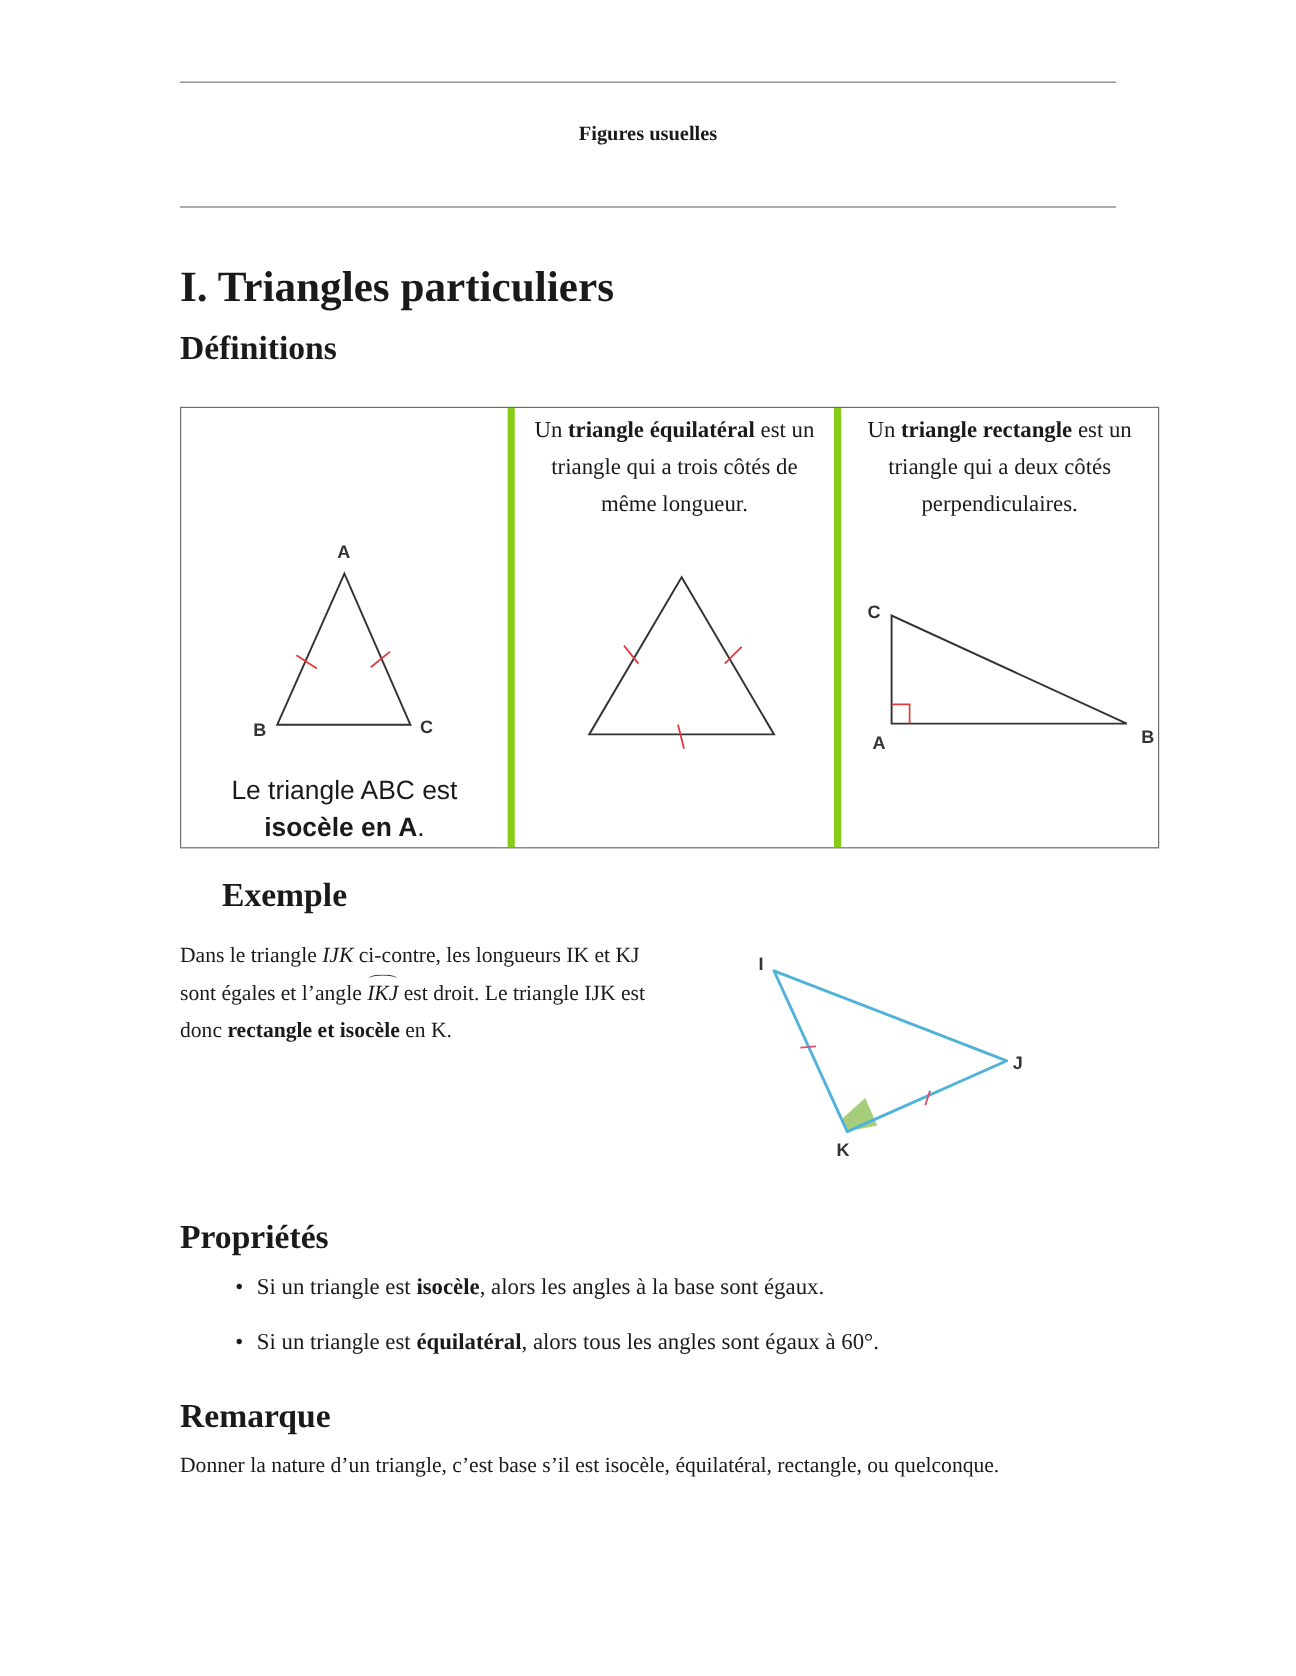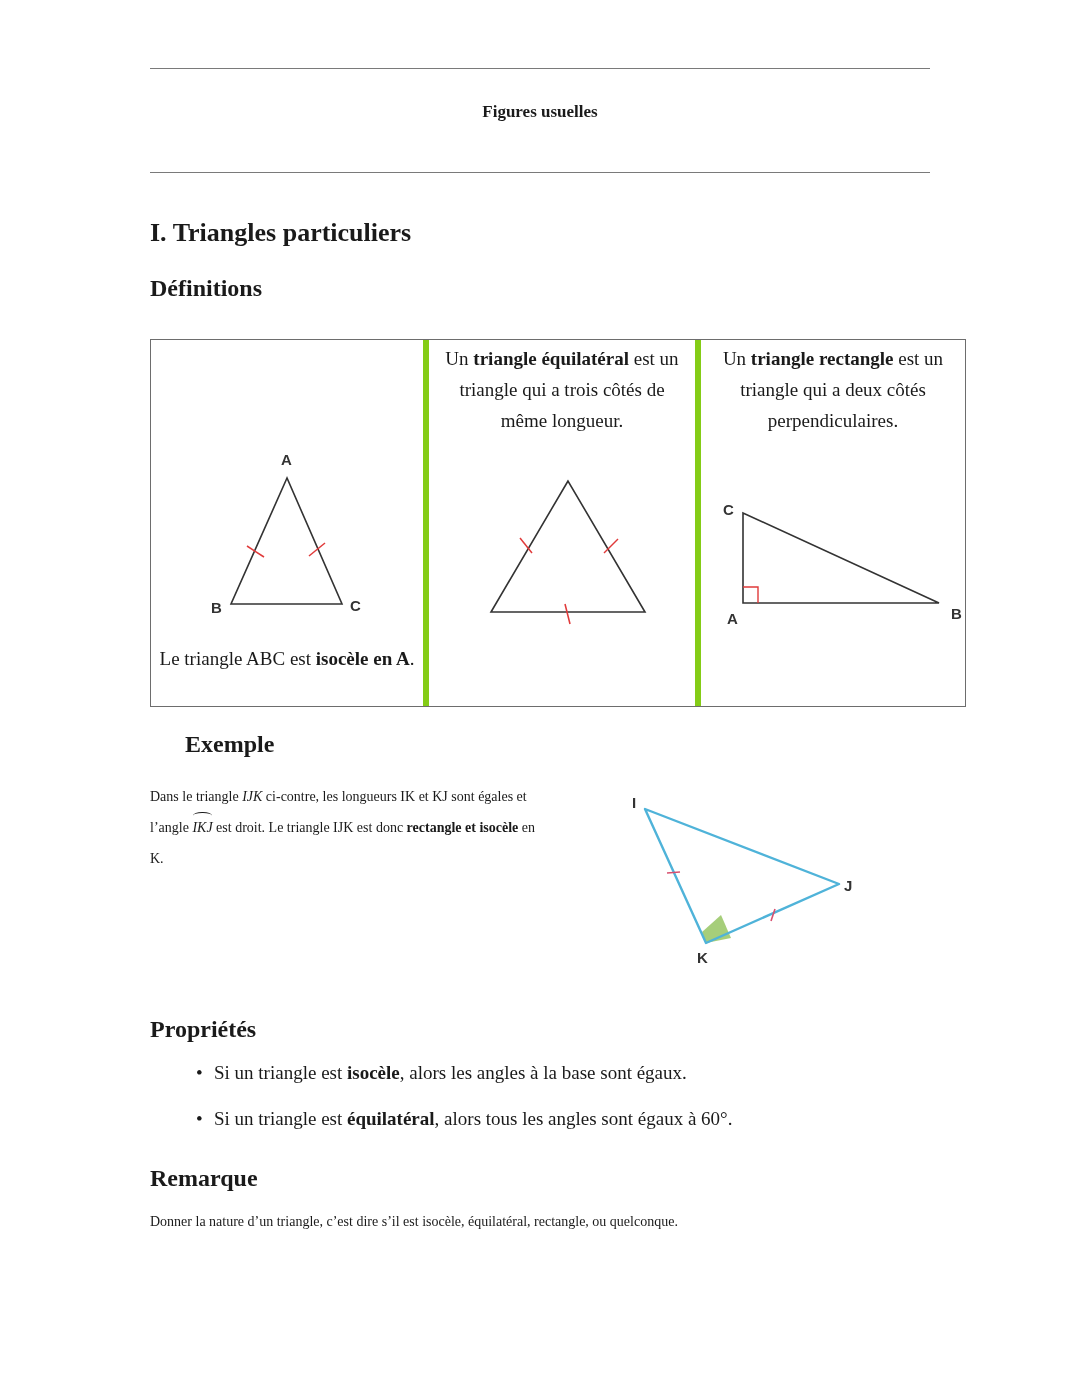--- a/index.html
+++ b/index.html
@@ -5,32 +5,32 @@
   html, body { margin: 0; padding: 0; background: #ffffff; }
   body {
     width: 1080px; height: 1397px; position: relative; overflow: hidden;
     font-family: "DejaVu Serif", "Liberation Serif", serif;
     color: #1a1a1a;
   }
   .rule { position: absolute; left: 150px; width: 780px; height: 0; border-top: 1.5px solid #7a7a7a; }
   .doc-title { position: absolute; left: 150px; width: 780px; top: 102px; text-align: center;
     font-family: "Liberation Serif", serif; font-weight: bold; font-size: 17px; }
   .section-title { position: absolute; left: 150px; top: 218px;
-    font-family: "Liberation Serif", serif; font-weight: bold; font-size: 26px; }
+    font-family: "Liberation Serif", serif; font-weight: bold; font-size: 36px; }
   .subhead { position: absolute; left: 150px;
-    font-family: "Liberation Serif", serif; font-weight: bold; font-size: 24px; }
-  .para { font-family: "Liberation Serif", serif; font-size: 14px; line-height: 31px; }
+    font-family: "Liberation Serif", serif; font-weight: bold; font-size: 28px; }
+  .para { font-family: "Liberation Serif", serif; font-size: 18px; line-height: 31px; }
   .defs-table { position: absolute; left: 150px; top: 339px; width: 816px; height: 368px;
     border: 1px solid #6d6d6d; display: flex; box-sizing: border-box; }
   .cell { position: relative; flex: 0 0 auto; box-sizing: border-box; }
   .cell + .cell { border-left: 6px solid #84cc16; }
   .cell-top { position: absolute; top: 3px; left: 8px; right: 8px; text-align: center;
     font-family: "Liberation Serif", serif; font-size: 19px; line-height: 31px; }
   .cell-bottom { position: absolute; top: 303px; left: 8px; right: 8px; text-align: center;
-    font-family: Liberation Serif, serif; font-size: 19px; line-height: 31px; }
+    font-family: Liberation Sans, sans-serif; font-size: 22px; line-height: 31px; }
   .cell svg { position: absolute; left: 0; top: 0; }
   .b { font-weight: bold; }
   .i { font-style: italic; }
   .example-text { position: absolute; left: 150px; top: 781px; width: 390px; }
   .props { position: absolute; left: 196px; top: 1057px; list-style: none; margin: 0; padding: 0; }
   .props li { position: relative; padding-left: 18px; height: 46px;
     font-family: "Liberation Serif", serif; font-size: 19px; line-height: 31px; }
   .props li::before { content: "•"; position: absolute; left: 0; top: 0; }
   .remark { position: absolute; left: 150px; top: 1206px; }
   .hat { position: relative; display: inline-block; font-style: italic; }
@@ -107,13 +107,13 @@
   <text class="svg-label" x="77" y="183">K</text>
 </svg>
 
 <div class="subhead" style="top:1016px;">Propriétés</div>
 <ul class="props">
   <li><span>Si un triangle est </span><span class="b">isocèle</span><span>, alors les angles à la base sont égaux.</span></li>
   <li><span>Si un triangle est </span><span class="b">équilatéral</span><span>, alors tous les angles sont égaux à 60°.</span></li>
 </ul>
 
 <div class="subhead" style="top:1165px;">Remarque</div>
-<div class="remark para">Donner la nature d’un triangle, c’est dire s’il est isocèle, équilatéral, rectangle, ou quelconque.</div>
+<div class="remark para">Donner la nature d’un triangle, c’est base s’il est isocèle, équilatéral, rectangle, ou quelconque.</div>
 
 </body></html>

